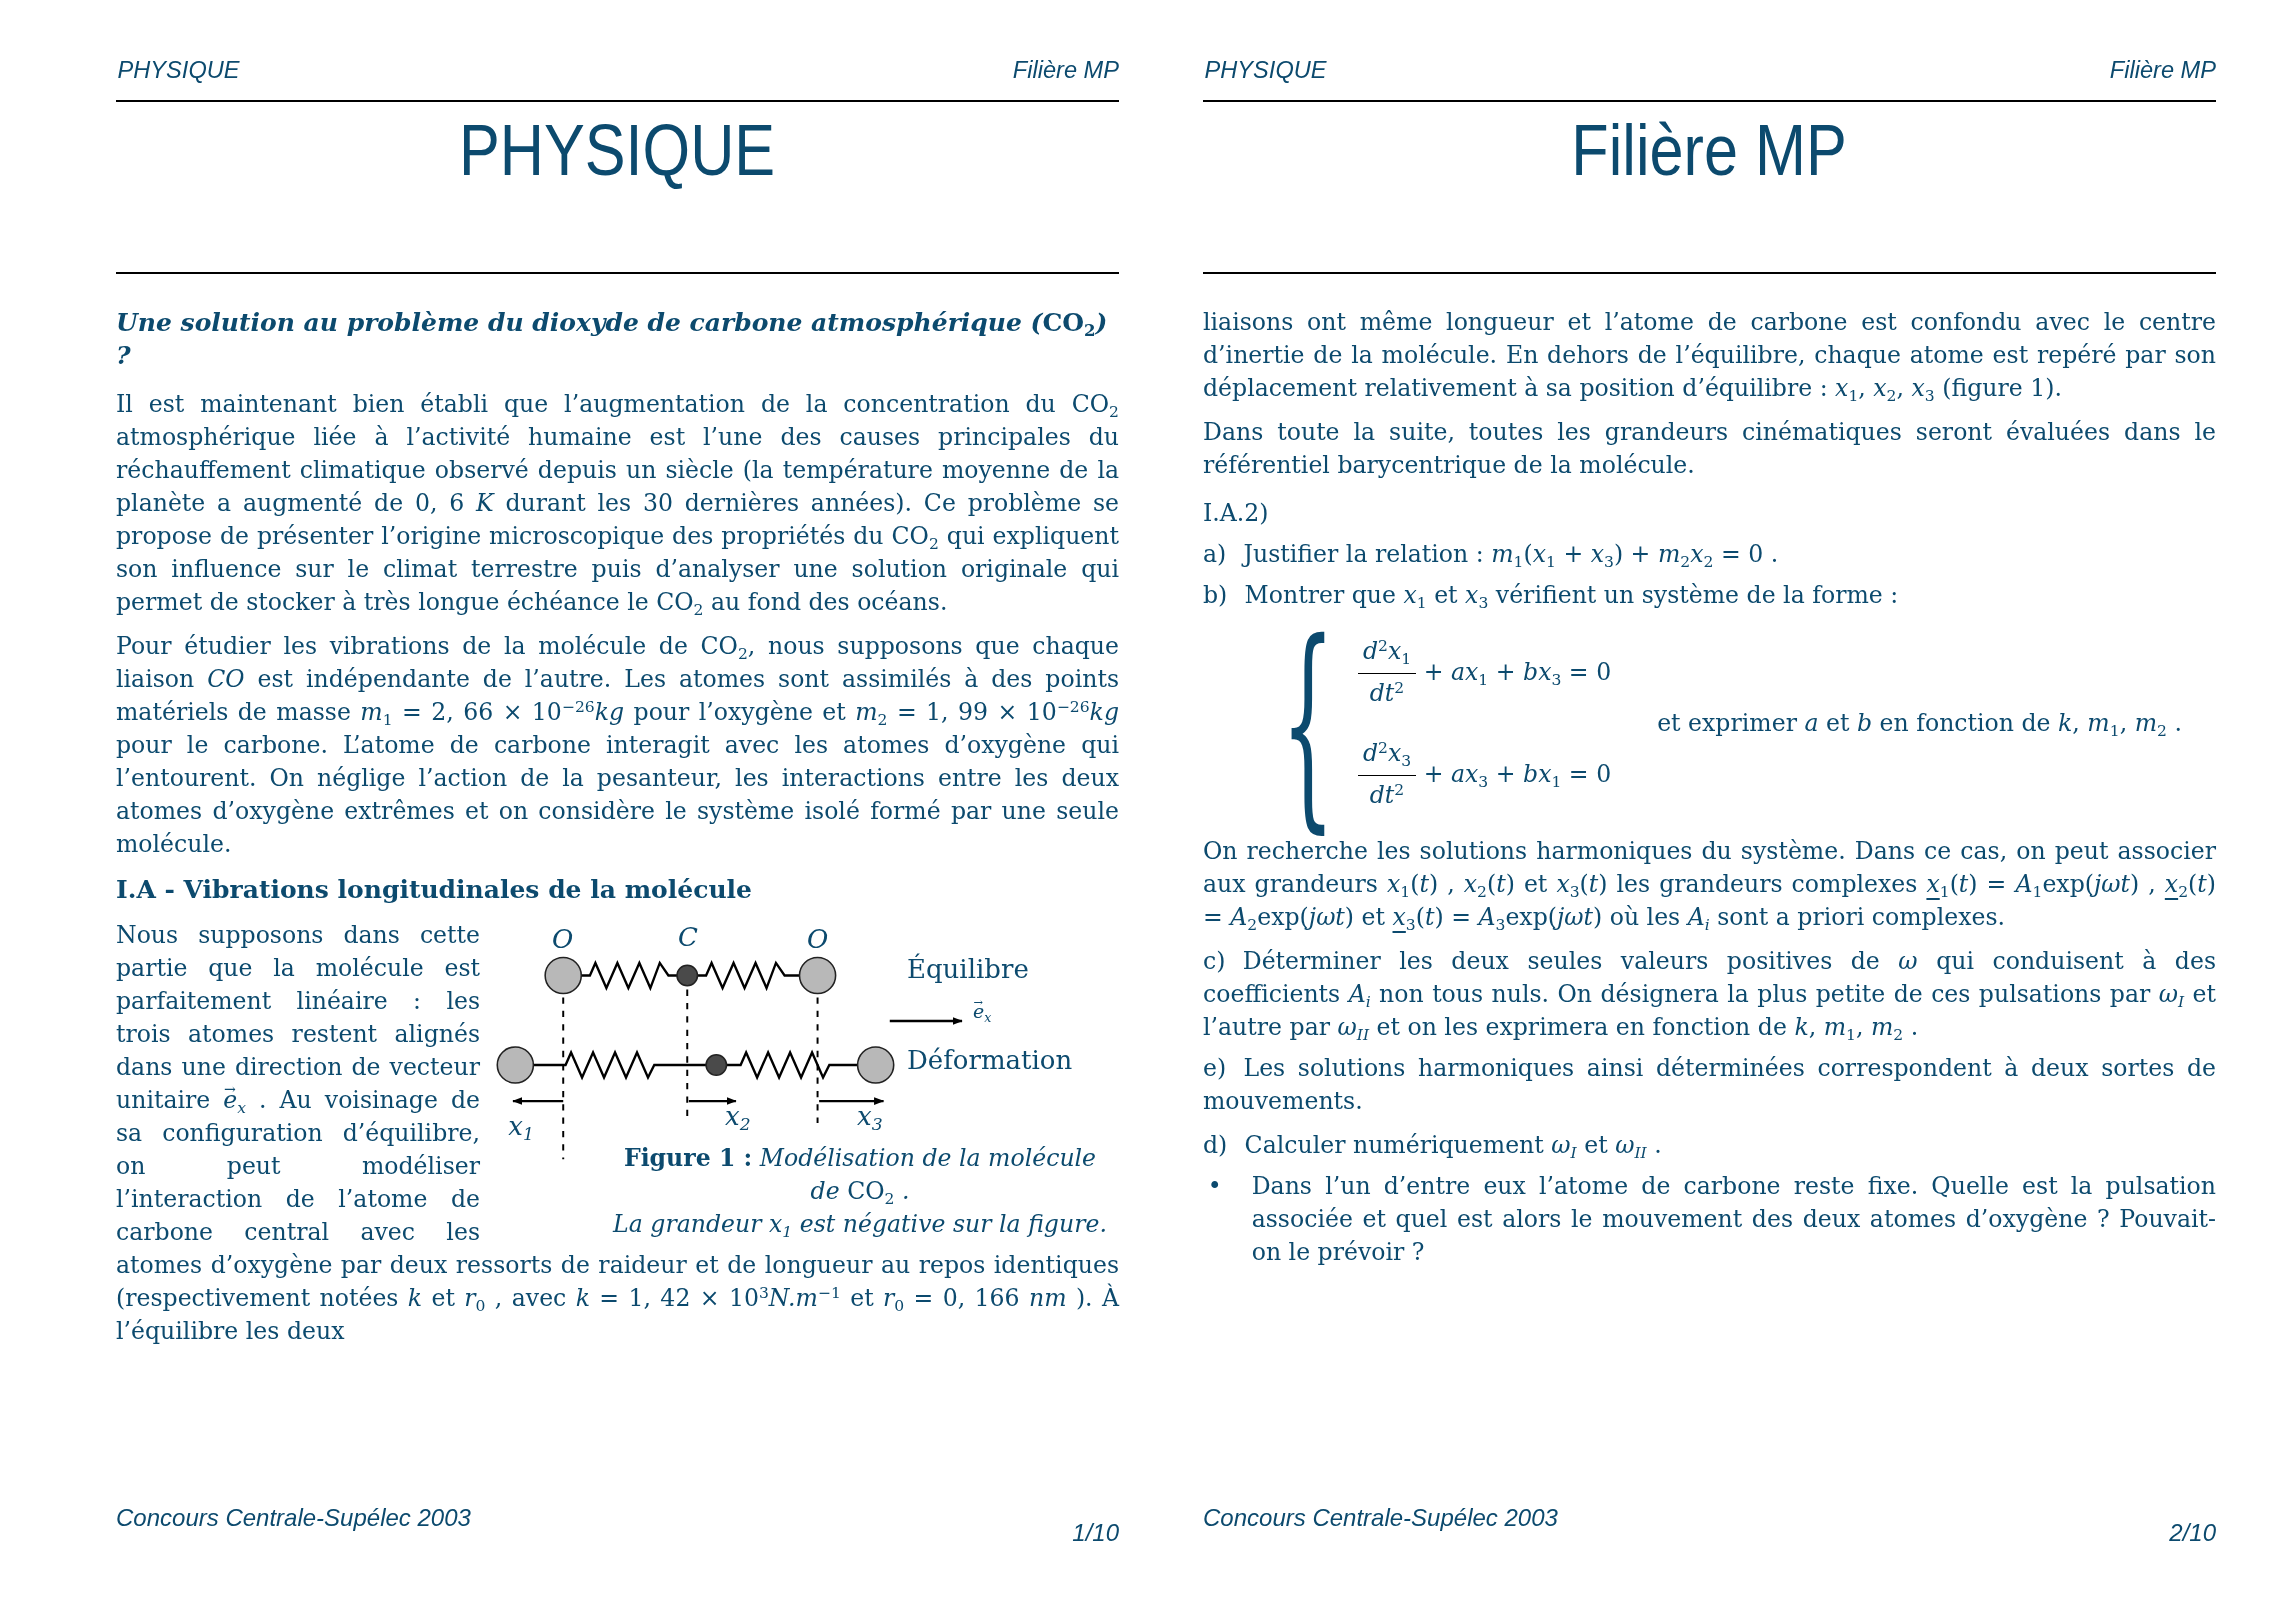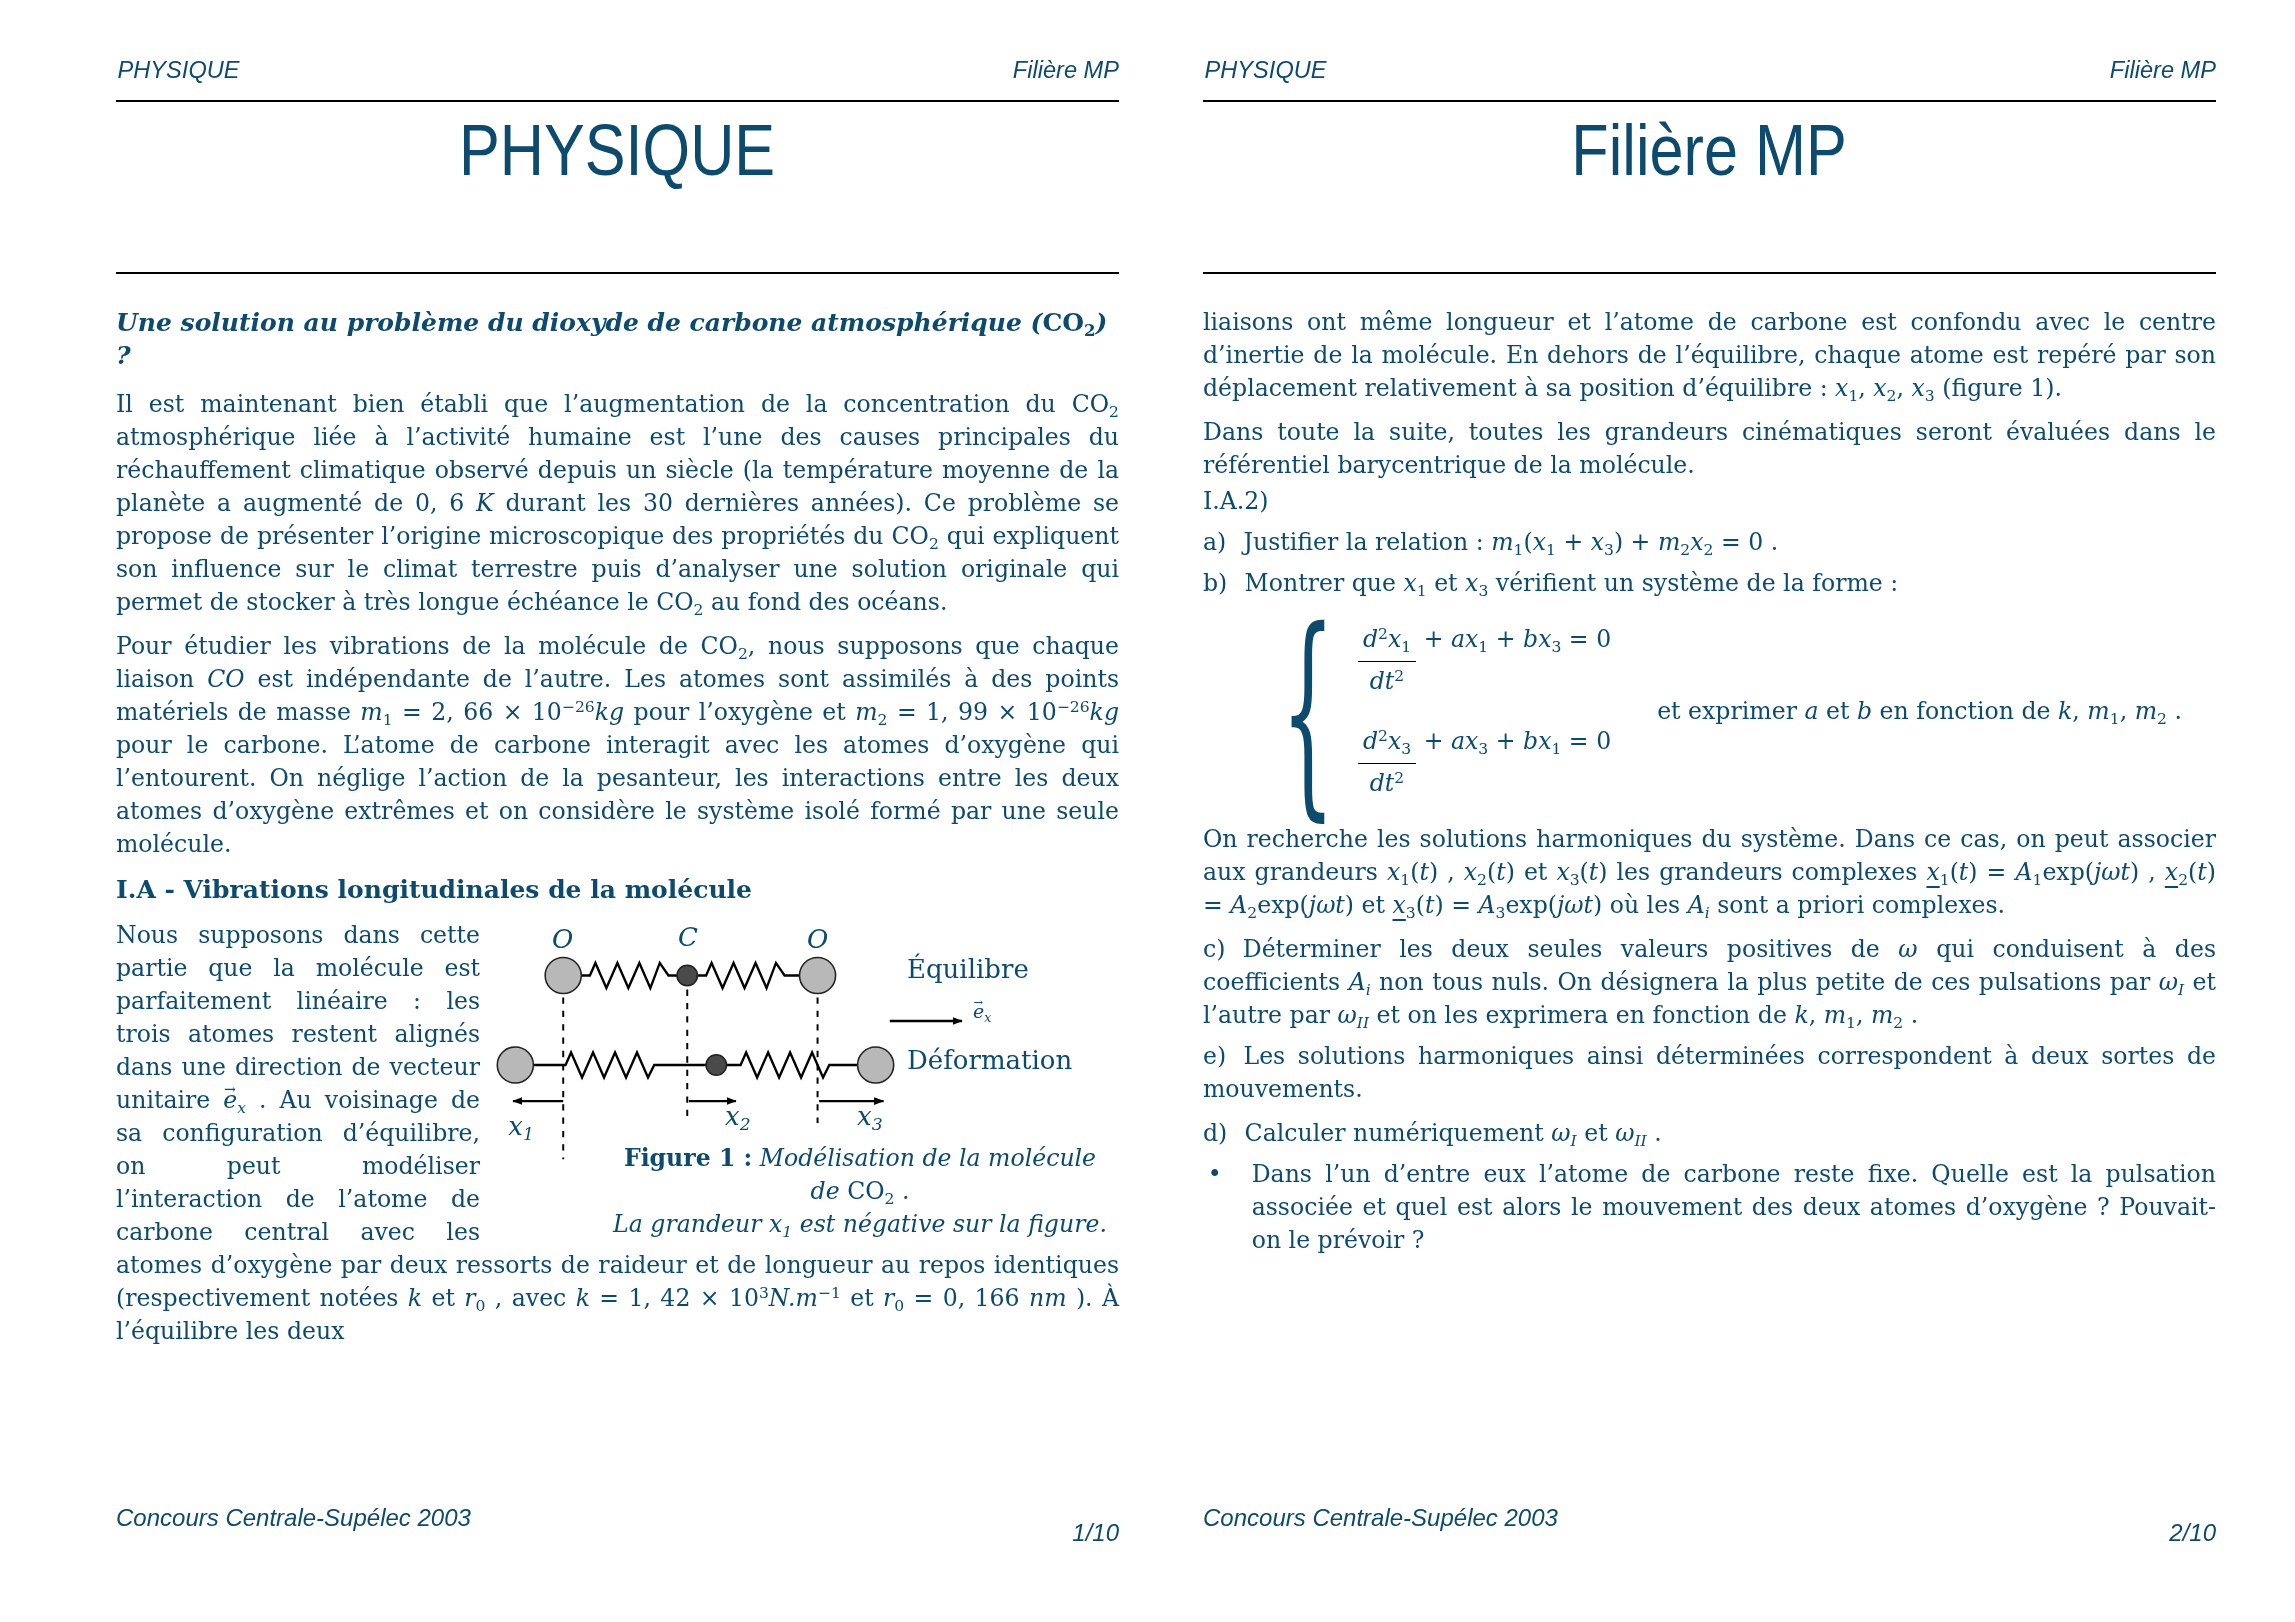--- a/index.html
+++ b/index.html
@@ -38,21 +38,21 @@
   .gap{display:inline-block;width:17.3px;}
   
   .bullet-item{display:flex;margin:3.1px 0 0 0;}
   .bullet-marker{flex:none;width:44px;padding-left:4.7px;}
   .bullet-text{flex:1;text-align:justify;}
   
   .system{display:flex;align-items:center;margin:12.6px 0 12.6px 75px;height:198px;}
   .brace{font-family:"DejaVu Serif",serif;font-size:94px;display:inline-block;
          transform:scale(0.9,2.35);transform-origin:center;margin-right:20.4px;font-weight:400;}
   .eqs{display:flex;flex-direction:column;gap:27px;}
-  .eq{display:flex;}
+  .eq{display:flex;align-items:center;}
   .frac{display:inline-block;text-align:center;vertical-align:middle;margin-right:7.9px;}
   .frac .num{display:block;border-bottom:1.6px solid #000;padding:0 4.7px 4.7px 4.7px;}
   .frac .den{display:block;padding-top:3.1px;}
   .side{margin-left:46px;}
   
   .wrap-block::after{content:"";display:block;clear:both;}
   .fig-float{float:right;width:628px;margin:6.3px 0 4.7px 11px;}
   .fig-canvas{position:relative;width:628px;height:236px;}
   .fl-lab{position:absolute;font-style:italic;font-size:26px;line-height:28px;}
   .fl-o1{left:61px;top:0;} .fl-c{left:187px;top:-2.4px;} .fl-o2{left:316px;top:0;}
@@ -150,21 +150,21 @@
     <div class="hdr">
       <span class="hl">PHYSIQUE</span>
       <span class="hr">Filière MP</span>
     </div>
     <div class="rule rule1"></div>
     <div class="bigtitle"><span>Filière MP</span></div>
     <div class="rule rule2"></div>
 
     <div class="content">
       <p class="para just">liaisons ont même longueur et l’atome de carbone est confondu avec le centre d’inertie de la molécule. En dehors de l’équilibre, chaque atome est repéré par son déplacement relativement à sa position d’équilibre : <i>x</i><sub>1</sub>, <i>x</i><sub>2</sub>, <i>x</i><sub>3</sub> (figure 1).</p>
-      <p class="para just" style="margin-bottom:3px">Dans toute la suite, toutes les grandeurs cinématiques seront évaluées dans le référentiel barycentrique de la molécule.</p>
+      <p class="para just" style="margin-bottom:15px">Dans toute la suite, toutes les grandeurs cinématiques seront évaluées dans le référentiel barycentrique de la molécule.</p>
       <p class="para" style="margin-bottom:7.9px">I.A.2)</p>
       <p class="para just" style="margin-bottom:7.9px"><span>a)</span><span class="gap"></span><span>Justifier la relation : <i>m</i><sub>1</sub>(<i>x</i><sub>1</sub> + <i>x</i><sub>3</sub>) + <i>m</i><sub>2</sub><i>x</i><sub>2</sub> = 0 .</span></p>
       <p class="para just" style="margin-bottom:0"><span>b)</span><span class="gap"></span><span>Montrer que <i>x</i><sub>1</sub> et <i>x</i><sub>3</sub> vérifient un système de la forme :</span></p>
 
       <div class="system">
         <span class="brace">{</span>
         <div class="eqs">
           <div class="eq">
             <span class="frac">
                 <span class="num"><i>d</i><sup>2</sup><i>x</i><sub>1</sub></span>

